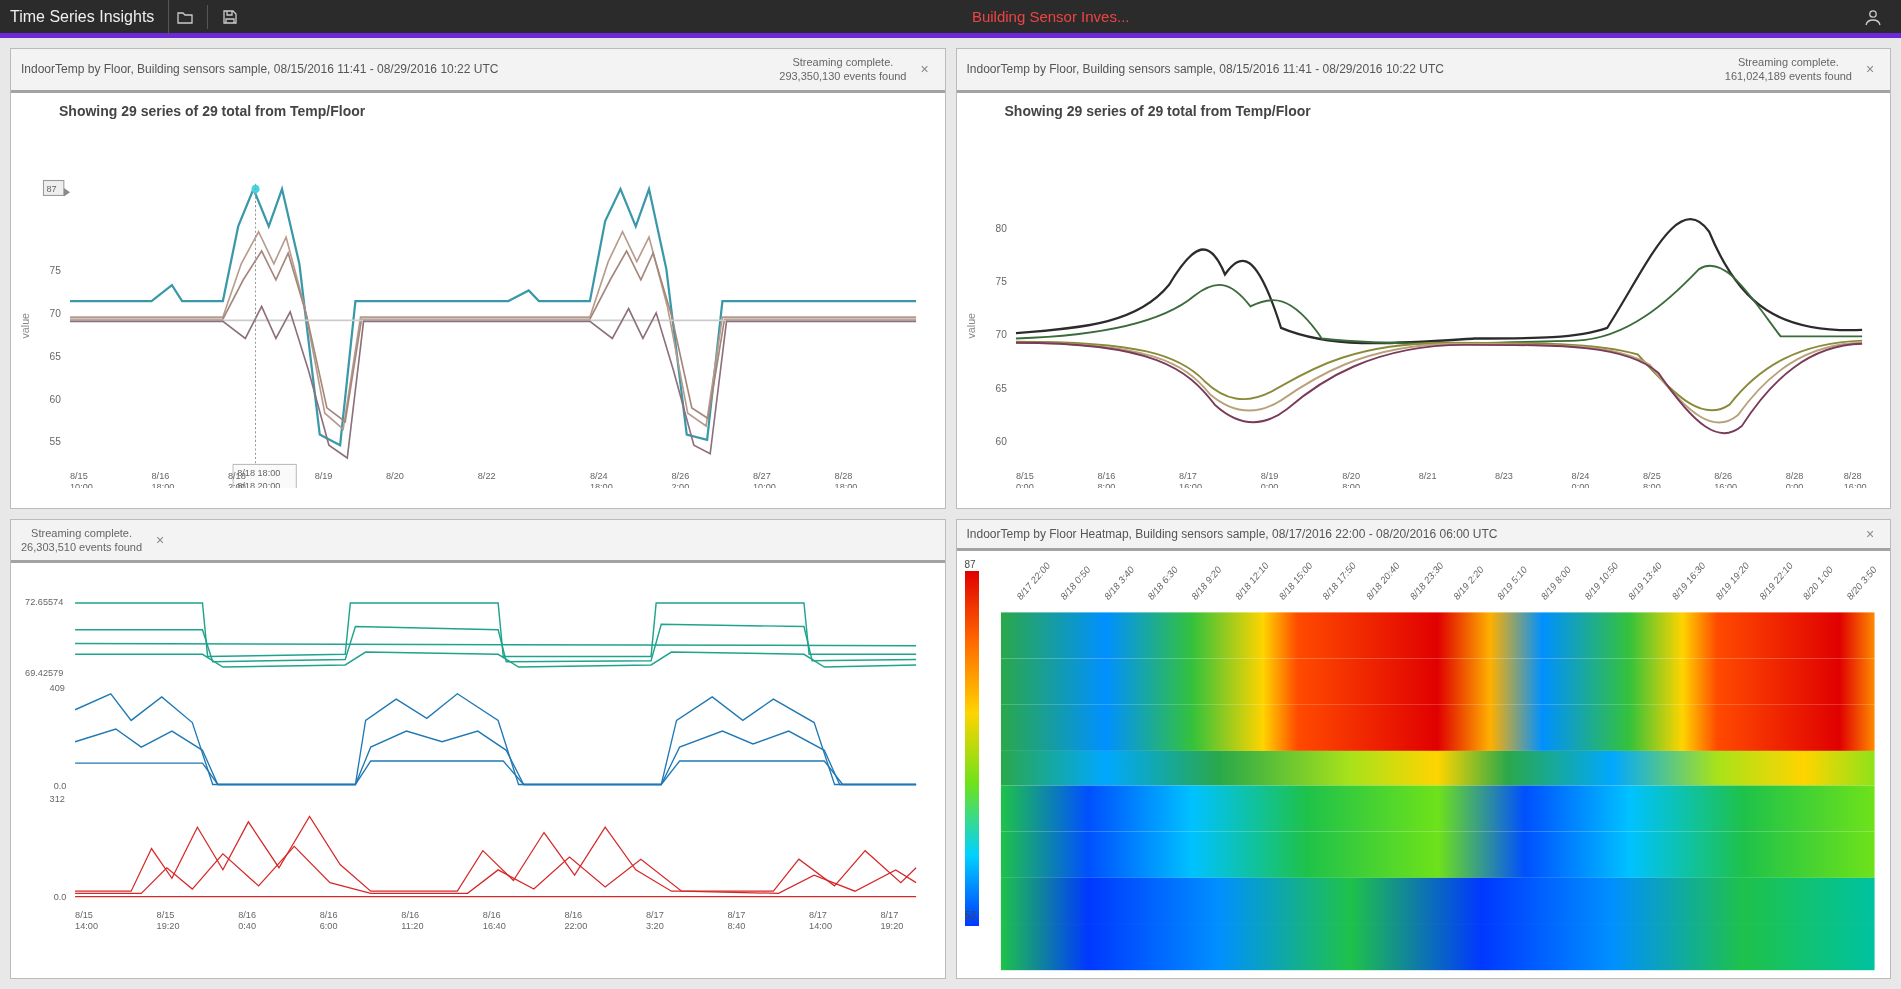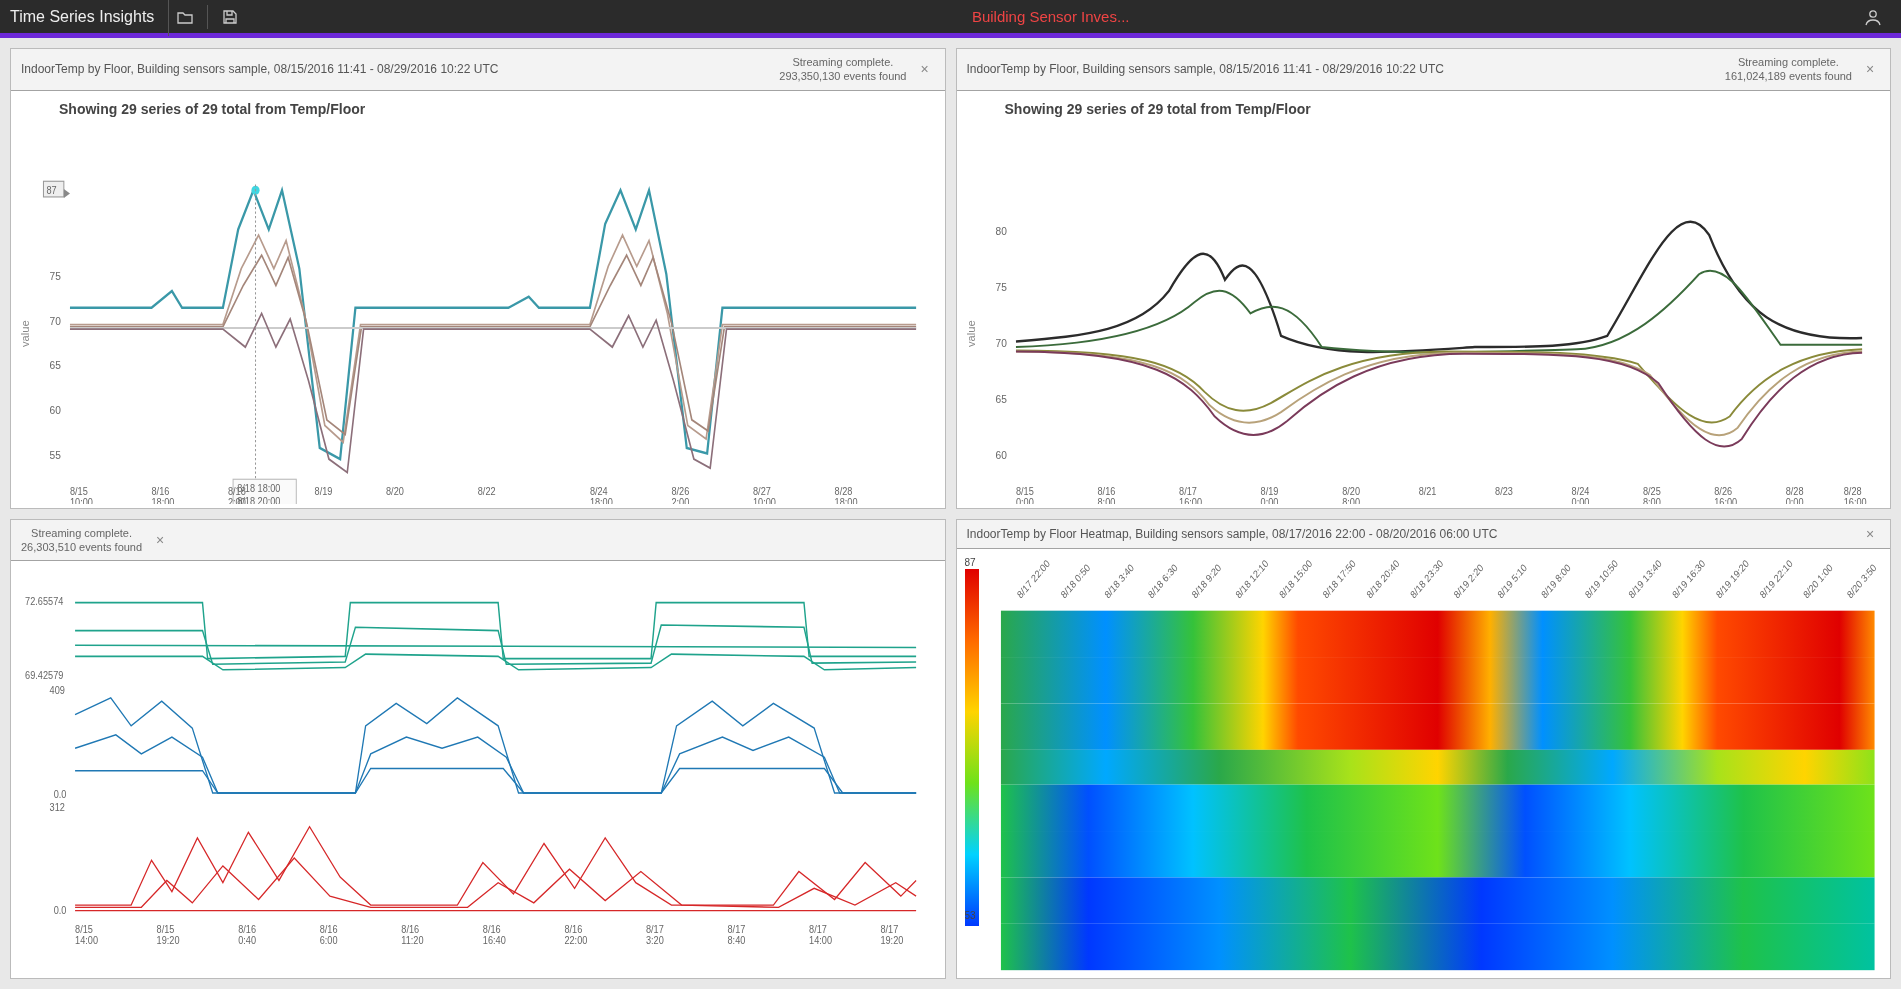--- a/index.html
+++ b/index.html
@@ -6,25 +6,25 @@
   body { font-family: "Segoe UI", Arial, sans-serif; background: #eee; width: 1901px; height: 989px; overflow: hidden; font-size: 12px; color: #333; }
   .topbar { height: 38px; background: #2b2b2b; color: #ddd; display: flex; align-items: center; padding: 0 10px; border-bottom: 5px solid #6d28d9; }
   .topbar .brand { font-size: 16px; color: #eee; padding-right: 14px; border-right: 1px solid #555; line-height: 38px; }
   .topbar .iconbtn { width: 32px; height: 38px; display: flex; align-items: center; justify-content: center; cursor: pointer; }
   .topbar .iconbtn svg { stroke: #ccc; fill: none; }
   .topbar .divider { width: 1px; height: 24px; background: #555; margin: 0 6px; }
   .topbar .title { flex: 1; text-align: center; font-size: 15px; color: #ef4444; }
   .topbar .profile { width: 36px; text-align: center; }
   .grid { display: grid; grid-template-columns: 1fr 1fr; grid-template-rows: 1fr 1fr; gap: 10px; padding: 10px; height: calc(100% - 38px); background: #e8e8e8; }
   .panel { background: #fff; border: 1px solid #bbb; display: flex; flex-direction: column; overflow: hidden; }
-  .panel-header { background: #f3f3f3; border-bottom: 1px solid #a3a3a3; display: flex; align-items: center; padding: 6px 10px; font-size: 12px; color: #555; }
+  .panel-header { background: #f3f3f3; border-bottom: 3px solid #a3a3a3; display: flex; align-items: center; padding: 6px 10px; font-size: 12px; color: #555; }
   .panel-header .ph-title { flex: 1; }
   .panel-header .ph-status { text-align: center; font-size: 11px; color: #666; line-height: 1.3; }
   .panel-header .ph-close { width: 20px; cursor: pointer; color: #888; font-size: 14px; text-align: center; margin-left: 8px; }
-  .panel-body { flex: 1; position: relative; padding: 8px 8px 4px 8px; overflow: hidden; }
+  .panel-body { flex: 1; position: relative; padding: 8px 8px 20px 8px; overflow: hidden; }
   .chart-title { font-size: 14px; font-weight: 600; color: #444; margin: 2px 0 6px 40px; }
   svg.chart { width: 100%; height: calc(100% - 24px); display: block; }
   .axis-label { font-size: 10px; fill: #888; }
   .tick { font-size: 10px; fill: #666; }
   .small-tick { font-size: 9px; fill: #666; }
   .heat-legend { position: absolute; left: 8px; top: 8px; width: 14px; bottom: 40px; }
   .heat-legend .bar { position: absolute; top: 12px; bottom: 12px; left: 0; right: 0; background: linear-gradient(to bottom, #e00000, #ff6a00, #ffd400, #6ee21a, #00d2ff, #0038ff); }
   .heat-legend .lab { position: absolute; font-size: 10px; color: #444; left: 0; }
 </style>
 </head>

